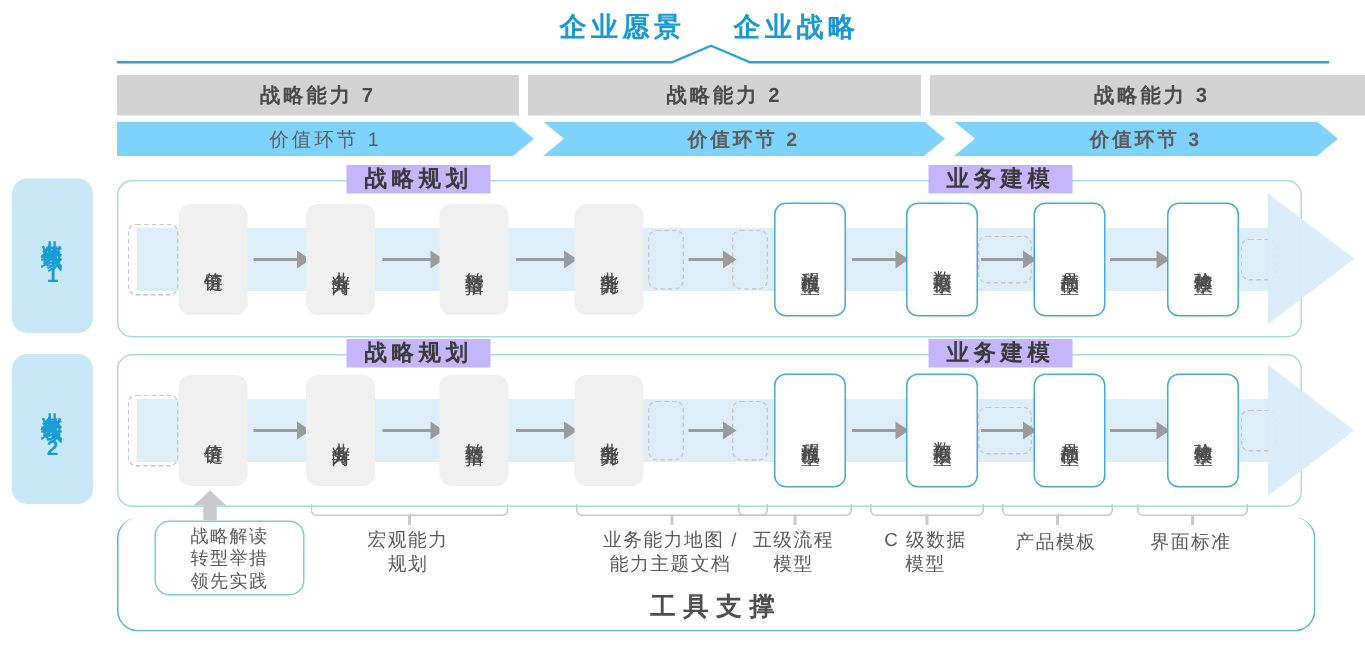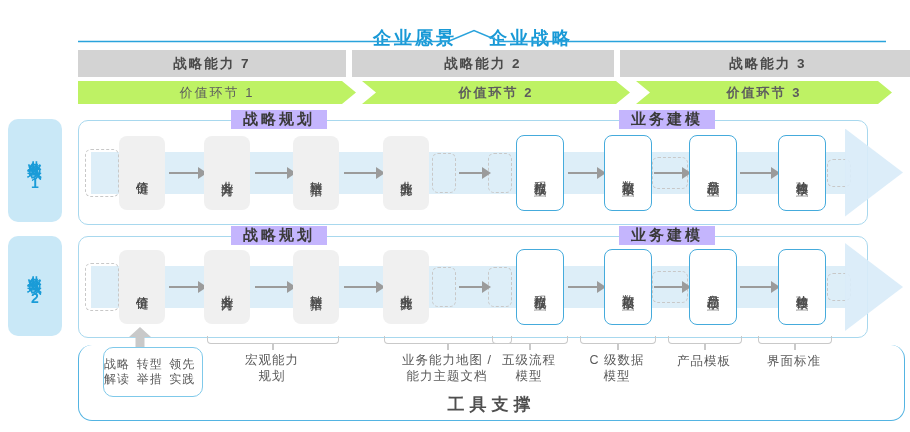--- a/index.html
+++ b/index.html
@@ -1,31 +1,31 @@
 <!DOCTYPE html>
 <html><head>
 <meta charset="utf-8">
 <style>
   html,body{margin:0;padding:0;background:#fff;}
   #canvas{position:relative;width:910px;height:432px;background:#fff;overflow:hidden;
           font-family:"Liberation Sans","DejaVu Sans",sans-serif;}
 
   
   .title-row{position:absolute;top:6px;left:473px;transform:translateX(-50%);
-             display:flex;gap:32px;white-space:nowrap;margin-top:20px;}
+             display:flex;gap:32px;white-space:nowrap;}
   .title-row span{font-size:18px;font-weight:bold;color:#1899d6;letter-spacing:3px;}
   .vision-line{position:absolute;left:78px;top:28px;}
 
   
   .cap-bar{position:absolute;top:50px;height:27px;background:#d3d3d3;
            display:flex;align-items:center;justify-content:center;
            font-size:13.5px;font-weight:bold;color:#4a4a4a;letter-spacing:2px;}
 
   
-  .chev{position:absolute;top:81px;height:23px;background:#bef264;
+  .chev{position:absolute;top:81px;height:23px;background:#7dd3fc;
         display:flex;align-items:center;justify-content:center;
         font-size:13px;color:#5d5d5d;letter-spacing:2px;}
   .chev.first{clip-path:polygon(0 0,calc(100% - 14px) 0,100% 50%,calc(100% - 14px) 100%,0 100%);}
   .chev.next{clip-path:polygon(0 0,calc(100% - 14px) 0,100% 50%,calc(100% - 14px) 100%,0 100%,14px 50%);font-weight:bold;}
 
   
   .domain{position:absolute;left:8px;width:54px;background:#c9e8f7;border-radius:10px;
           display:flex;align-items:center;justify-content:center;
           writing-mode:vertical-rl;text-orientation:upright;
           font-size:14px;font-weight:bold;color:#1a9cd8;letter-spacing:2px;}
@@ -49,26 +49,26 @@
   .bbox{background:#fff;border:1.5px solid #45abdc;}
   .dashed{position:absolute;top:50%;transform:translateY(-50%);
           border:1.5px dashed #c8c8c8;border-radius:6px;background:transparent;z-index:0;}
   .harrow{position:absolute;top:50%;margin-top:-1px;height:2px;background:#9b9b9b;z-index:1;}
   .harrow::after{content:'';position:absolute;right:-8px;top:-5px;width:0;height:0;
                  border-left:9px solid #9b9b9b;border-top:6px solid transparent;
                  border-bottom:6px solid transparent;}
 
   
   .tool-container{position:absolute;left:78px;top:345px;width:797px;height:75px;
-                  border:1.5px solid #54b4e2;border-top:none;border-radius:14px;padding-left:28px;}
+                  border:1.5px solid #54b4e2;border-top:none;border-radius:14px;}
   .tool-title{position:absolute;left:0;right:0;bottom:4px;text-align:center;
               font-size:17px;font-weight:bold;color:#4f4f4f;letter-spacing:5px;}
   .practice-box{position:absolute;left:103px;top:347px;width:98px;height:48px;
                 border:1.5px solid #7fc9ea;border-radius:10px;background:#fff;
-                display:flex;flex-direction:row;align-items:center;justify-content:center;
+                display:flex;flex-direction:column;align-items:center;justify-content:center;
                 font-size:12px;color:#5a5a5a;line-height:15px;letter-spacing:1px;}
   .up-arrow{position:absolute;left:127px;top:327px;}
   .brace{position:absolute;top:336px;height:7px;border-left:1.5px solid #c9c9c9;
          border-right:1.5px solid #c9c9c9;border-bottom:1.5px solid #c9c9c9;
          border-radius:0 0 4px 4px;}
   .brace::after{content:'';position:absolute;left:calc(50% - 1px);top:7px;width:1.5px;
                 height:7px;background:#c9c9c9;}
   .ann{position:absolute;top:352px;transform:translateX(-50%);text-align:center;
        font-size:12.5px;color:#5a5a5a;line-height:16px;letter-spacing:1px;white-space:nowrap;}
 </style>

